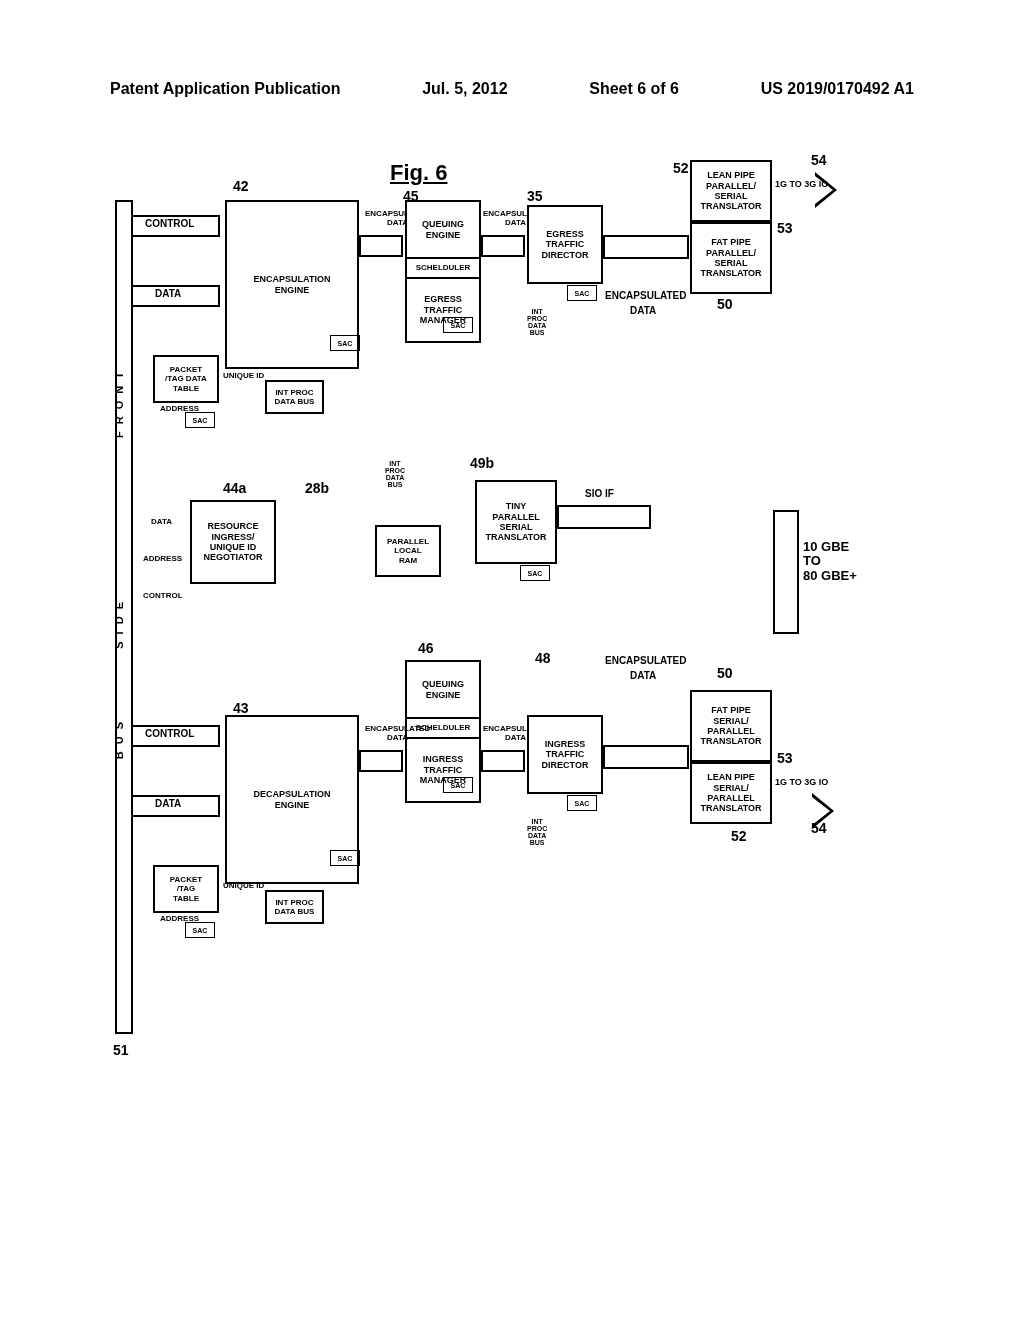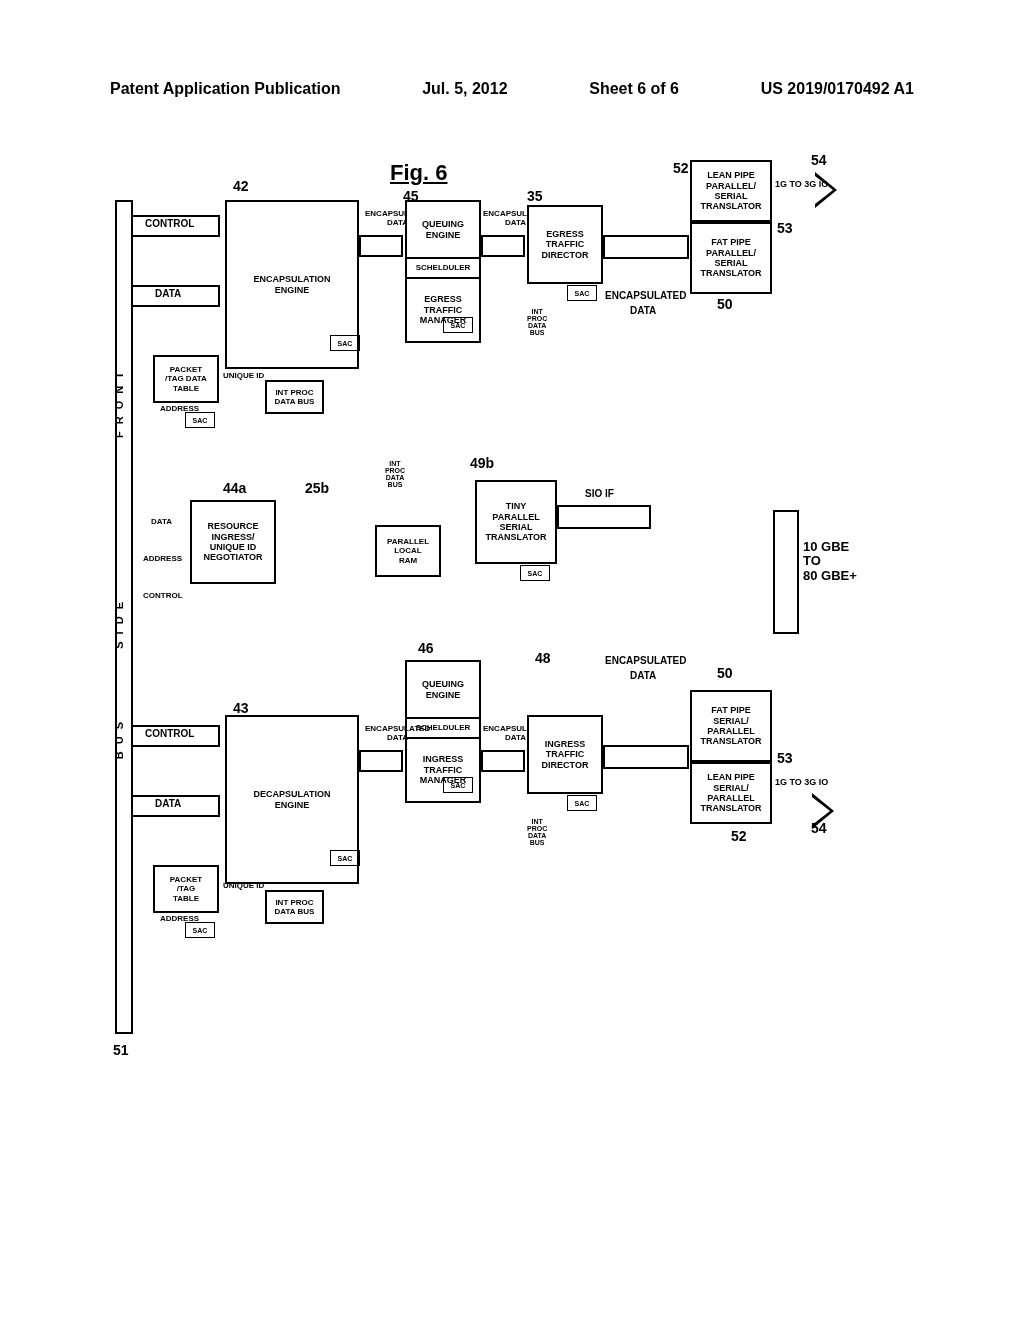--- a/index.html
+++ b/index.html
@@ -245,21 +245,21 @@
     <div class="box" style="left:75px; top:340px; width:82px; height:80px;">
       <span style="white-space:pre-line">RESOURCE
 INGRESS/
 UNIQUE ID
 NEGOTIATOR</span>
     </div>
     <div class="label" style="left:36px; top:358px; font-size:8px;">DATA</div>
     <div class="label" style="left:28px; top:395px; font-size:8px;">ADDRESS</div>
     <div class="label" style="left:28px; top:432px; font-size:8px;">CONTROL</div>
 
-    <div class="refnum" style="left:190px; top:320px;">25b</div>
+    <div class="refnum" style="left:190px; top:320px;">28b</div>
 
     <div class="bus-port" style="left:260px; top:300px; width:40px;"><span style="white-space:pre-line">INT
 PROC
 DATA
 BUS</span></div>
     <div class="box small" style="left:260px; top:365px; width:62px; height:48px;">
       <span style="white-space:pre-line">PARALLEL
 LOCAL
 RAM</span>
     </div>

